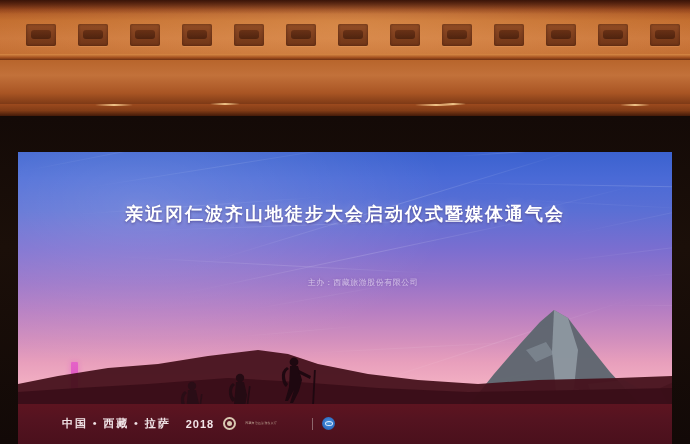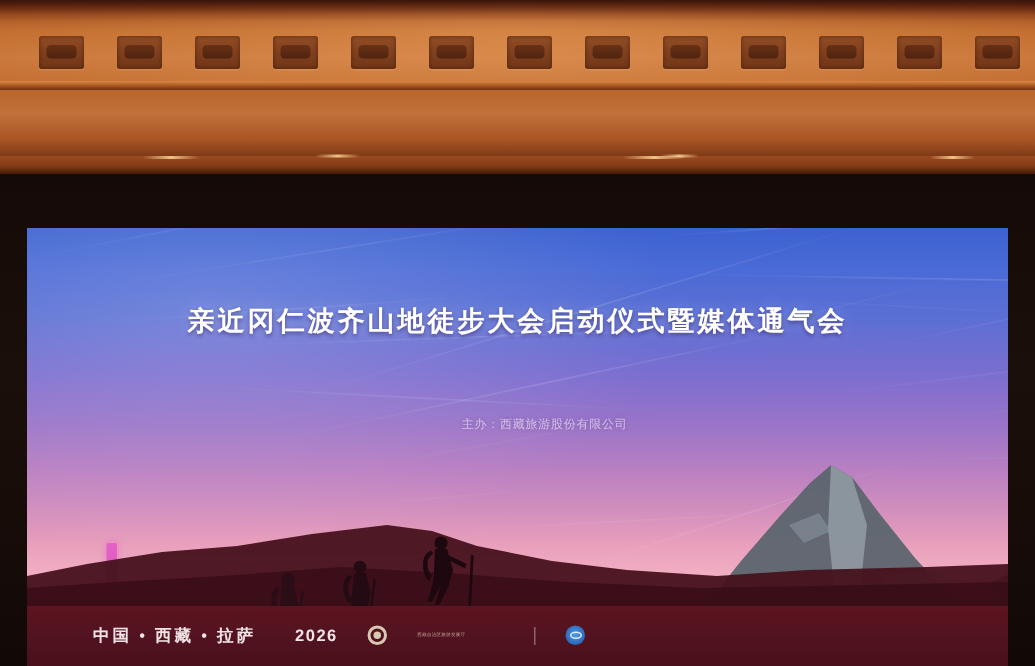--- a/index.html
+++ b/index.html
@@ -127,21 +127,21 @@
 
   
   .ridge{position:absolute;left:0;bottom:40px;width:654px;height:70px;}
 
   
   .bottom-band{
     position:absolute;left:0;bottom:0;width:654px;height:40px;
     background:linear-gradient(180deg,#5d1420 0%, #541320 40%, #4a101c 100%);
   }
   .bb-inner{
-    position:absolute;left:44px;top:12px;display:flex;align-items:center;gap:20px;
+    position:absolute;left:44px;top:12px;display:flex;align-items:center;gap:9px;
   }
   .place-text{
     font-family:"Liberation Serif",serif;font-size:11px;font-weight:700;color:#f0e3e6;
     letter-spacing:2px;white-space:nowrap;
   }
   .year-text{
     font-family:"Liberation Sans",sans-serif;font-size:11px;font-weight:700;color:#f2e6e9;
     letter-spacing:1px;margin-left:6px;
   }
   .logo-a{position:relative;width:13px;height:13px;flex:0 0 auto;}
@@ -288,21 +288,21 @@
     </svg>
 
     <svg style="position:absolute;left:590px;top:250px;width:24px;height:24px;" viewBox="0 0 24 24">
       <path d="M7 20 l0 -7 l2 -3 l5 0 l2 3 l0 7 l-1.5 0 l0 -5 l-1 0 l0 5 l-1.5 0 l0 -5 l-1 0 l0 5 z" fill="#3d3a46" opacity="0.8"></path>
       <path d="M14 10 l3 -3 l1 1 l-2 3 z M15 7 l1 -4 l1 0 l-1 4 z" fill="#3d3a46" opacity="0.8"></path>
     </svg>
 
     <div class="bottom-band">
       <div class="bb-inner">
         <span class="place-text">中国 • 西藏 • 拉萨</span>
-        <span class="year-text">2026</span>
+        <span class="year-text">2018</span>
 
         <span class="logo-a">
           <span class="logo-a-ring"></span>
           <span class="logo-a-dot"></span>
         </span>
         <span class="logo-a-text">西藏自治区旅游发展厅</span>
 
         <span class="logo-divider"></span>
 
         <span class="logo-b">

